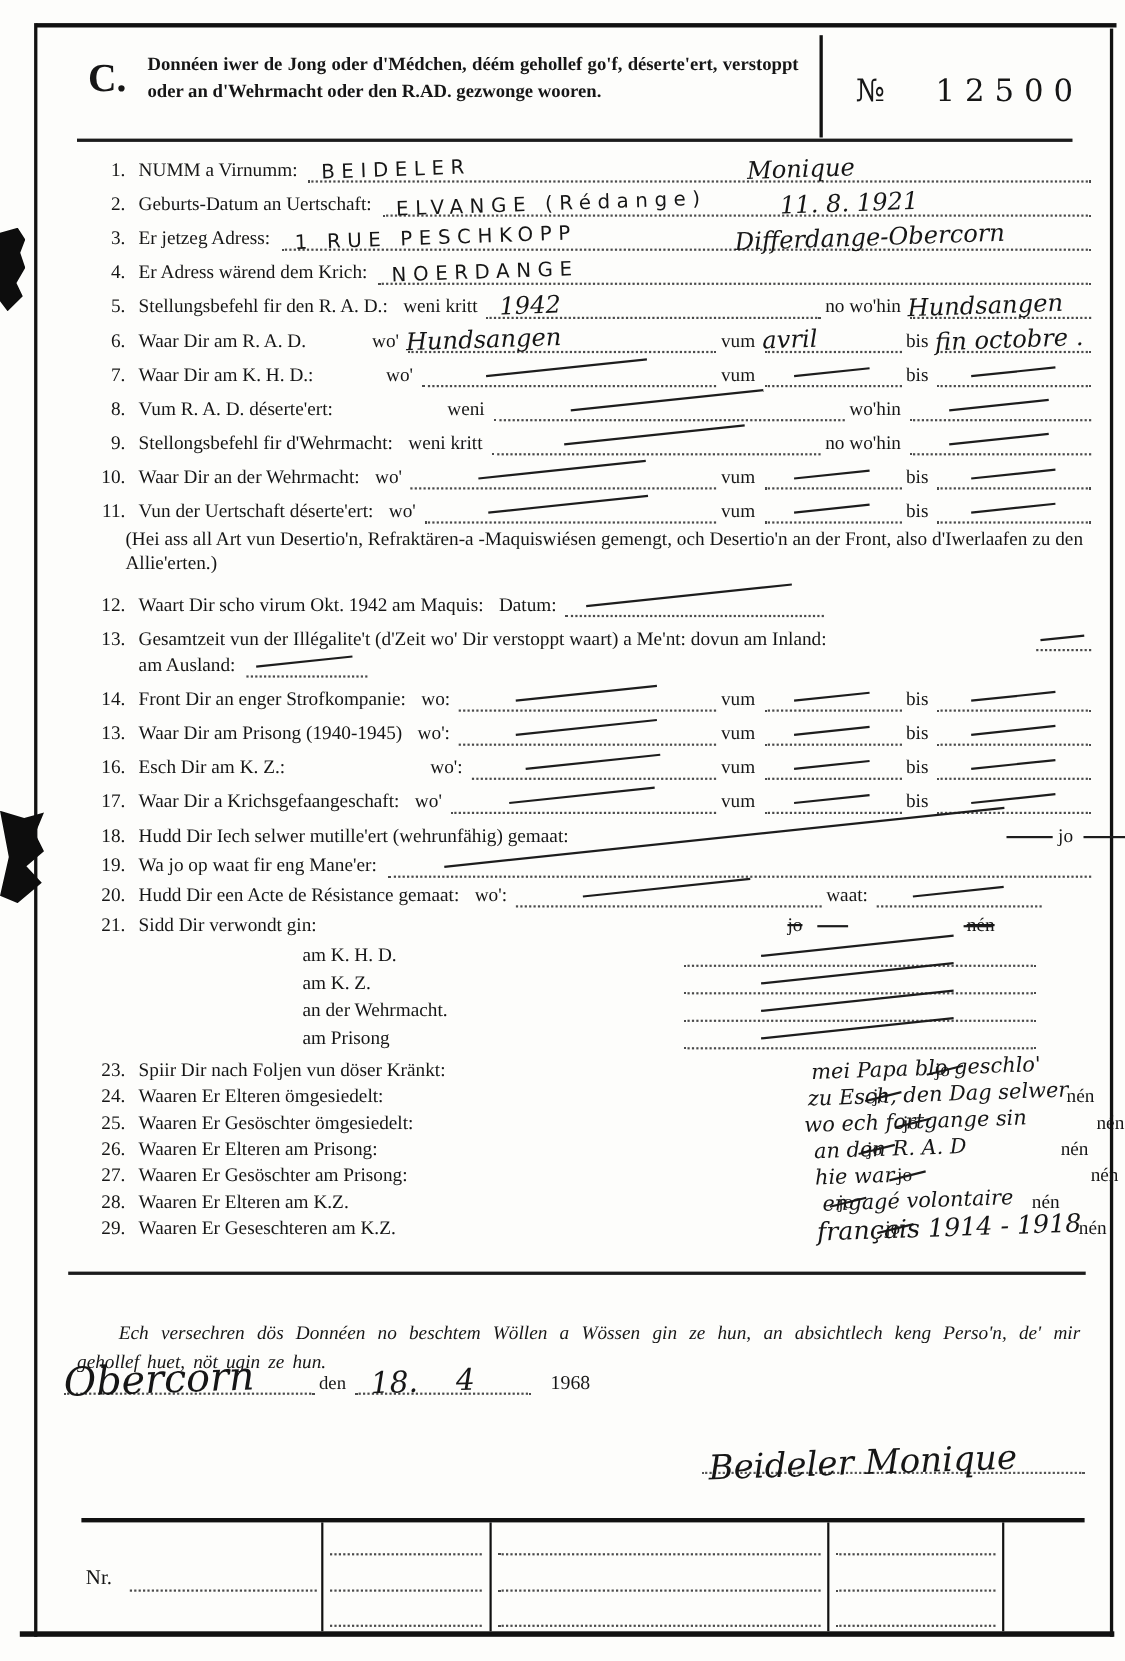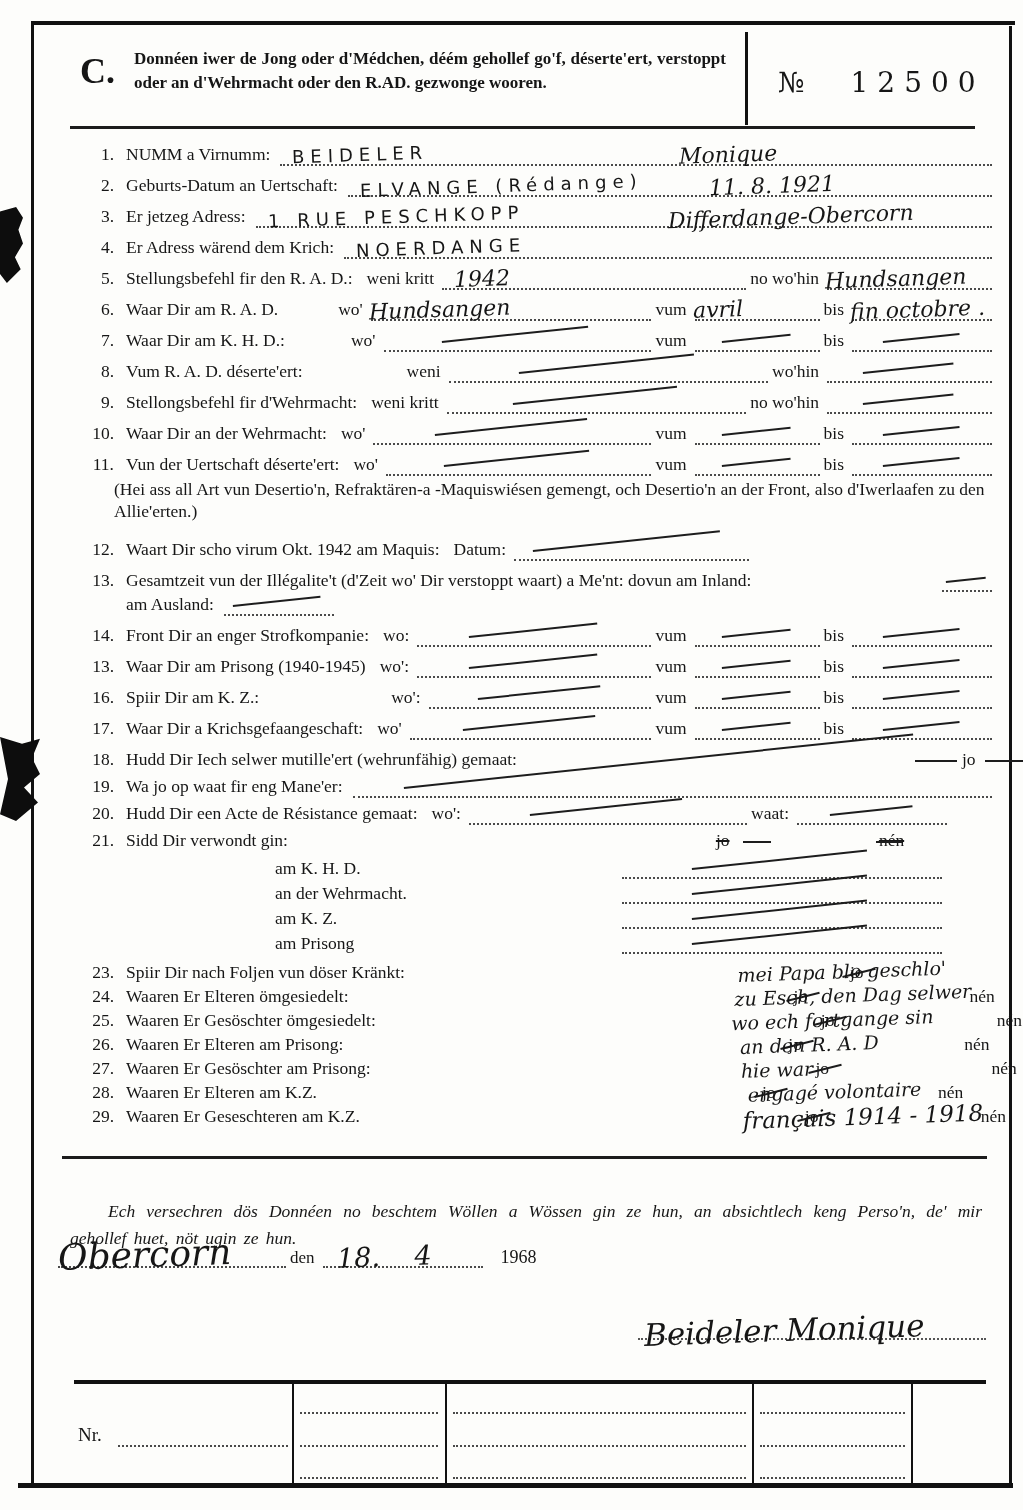--- a/index.html
+++ b/index.html
@@ -311,21 +311,21 @@
       <span class="dot fix125">
           <i class="stk"></i>
         </span>
       <span class="flbl">bis</span>
       <span class="dot fix140">
           <i class="stk"></i>
         </span>
     </div>
     <div class="row">
       <span class="num">16.</span>
-      <span class="lbl">Spiir Dir am K. Z.:</span>
+      <span class="lbl">Esch Dir am K. Z.:</span>
       <span class="sp" style="width:118px"></span>
       <span class="flbl">wo':</span>
       <span class="dot">
           <i class="stk"></i>
         </span>
       <span class="flbl">vum</span>
       <span class="dot fix125">
           <i class="stk"></i>
         </span>
       <span class="flbl">bis</span>
@@ -396,29 +396,29 @@
 
     <div class="sub22">
       <span class="slbl">am K. H. D.</span>
       <span class="fill"></span>
       <span class="dot fix320">
           <i class="stk"></i>
         </span>
       <span class="sp" style="width:50px"></span>
     </div>
     <div class="sub22">
-      <span class="slbl">an der Wehrmacht.</span>
+      <span class="slbl">am K. Z.</span>
       <span class="fill"></span>
       <span class="dot fix320">
           <i class="stk"></i>
         </span>
       <span class="sp" style="width:50px"></span>
     </div>
     <div class="sub22">
-      <span class="slbl">am K. Z.</span>
+      <span class="slbl">an der Wehrmacht.</span>
       <span class="fill"></span>
       <span class="dot fix320">
           <i class="stk"></i>
         </span>
       <span class="sp" style="width:50px"></span>
     </div>
     <div class="sub22" style="margin-bottom:8px">
       <span class="slbl">am Prisong</span>
       <span class="fill"></span>
       <span class="dot fix320">

